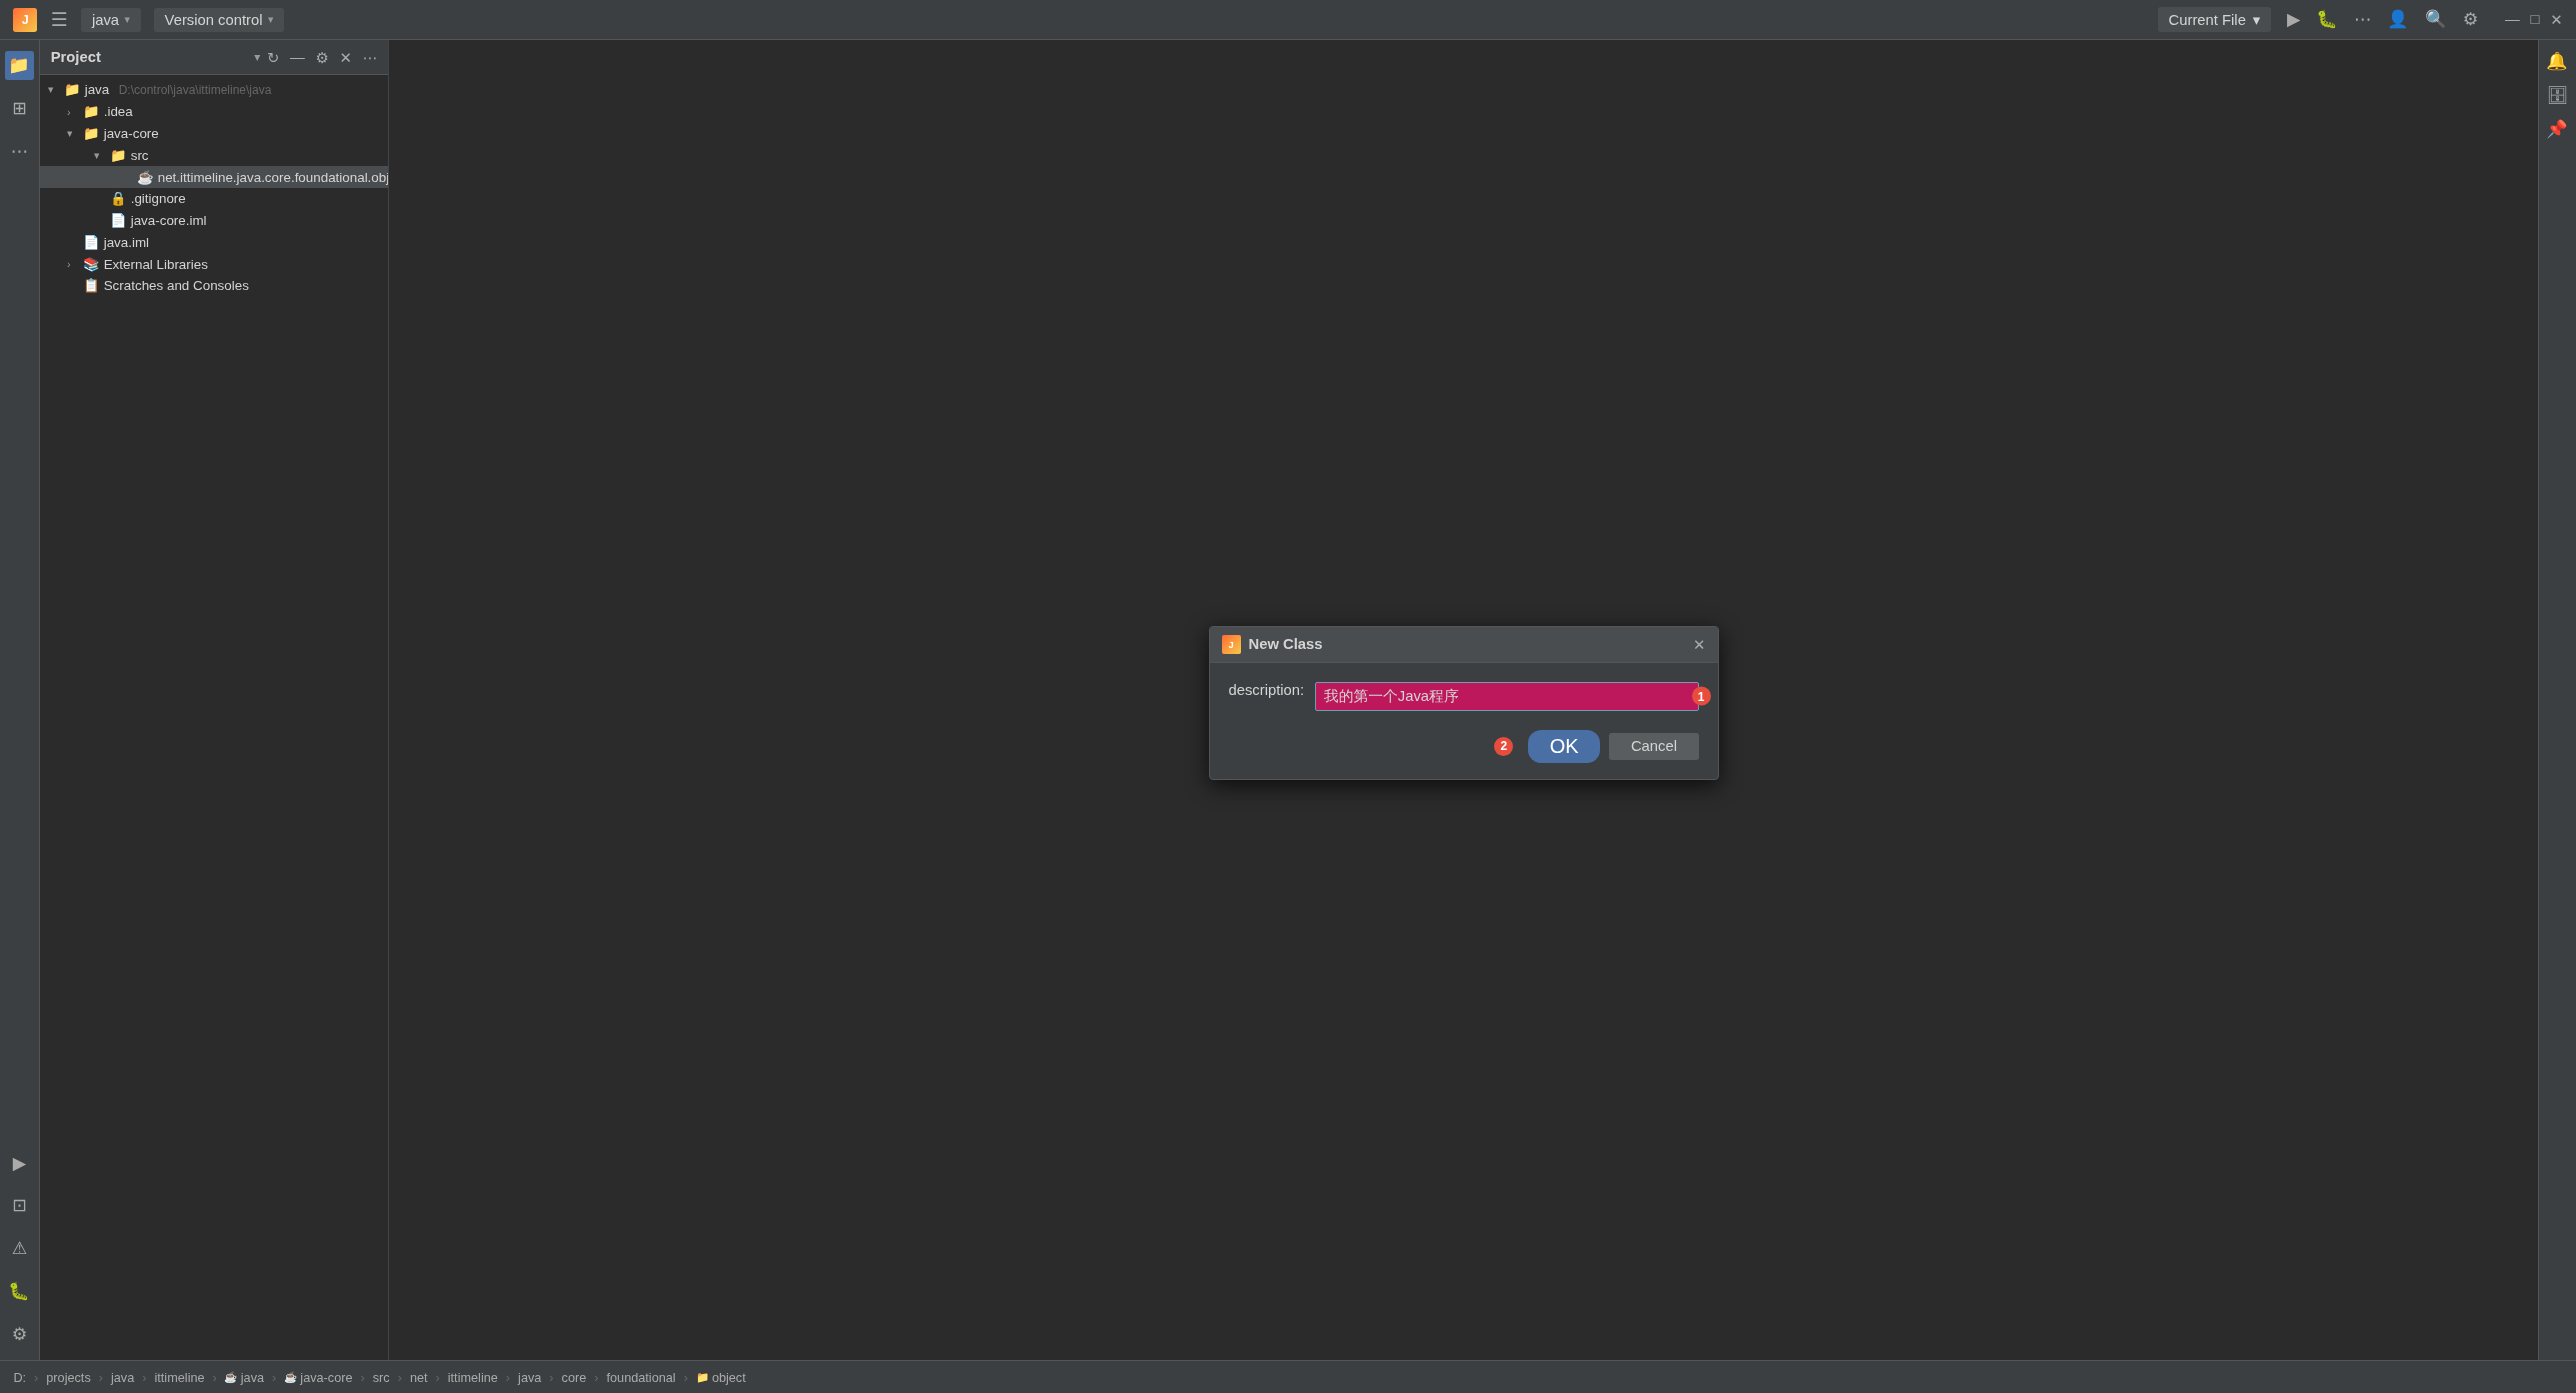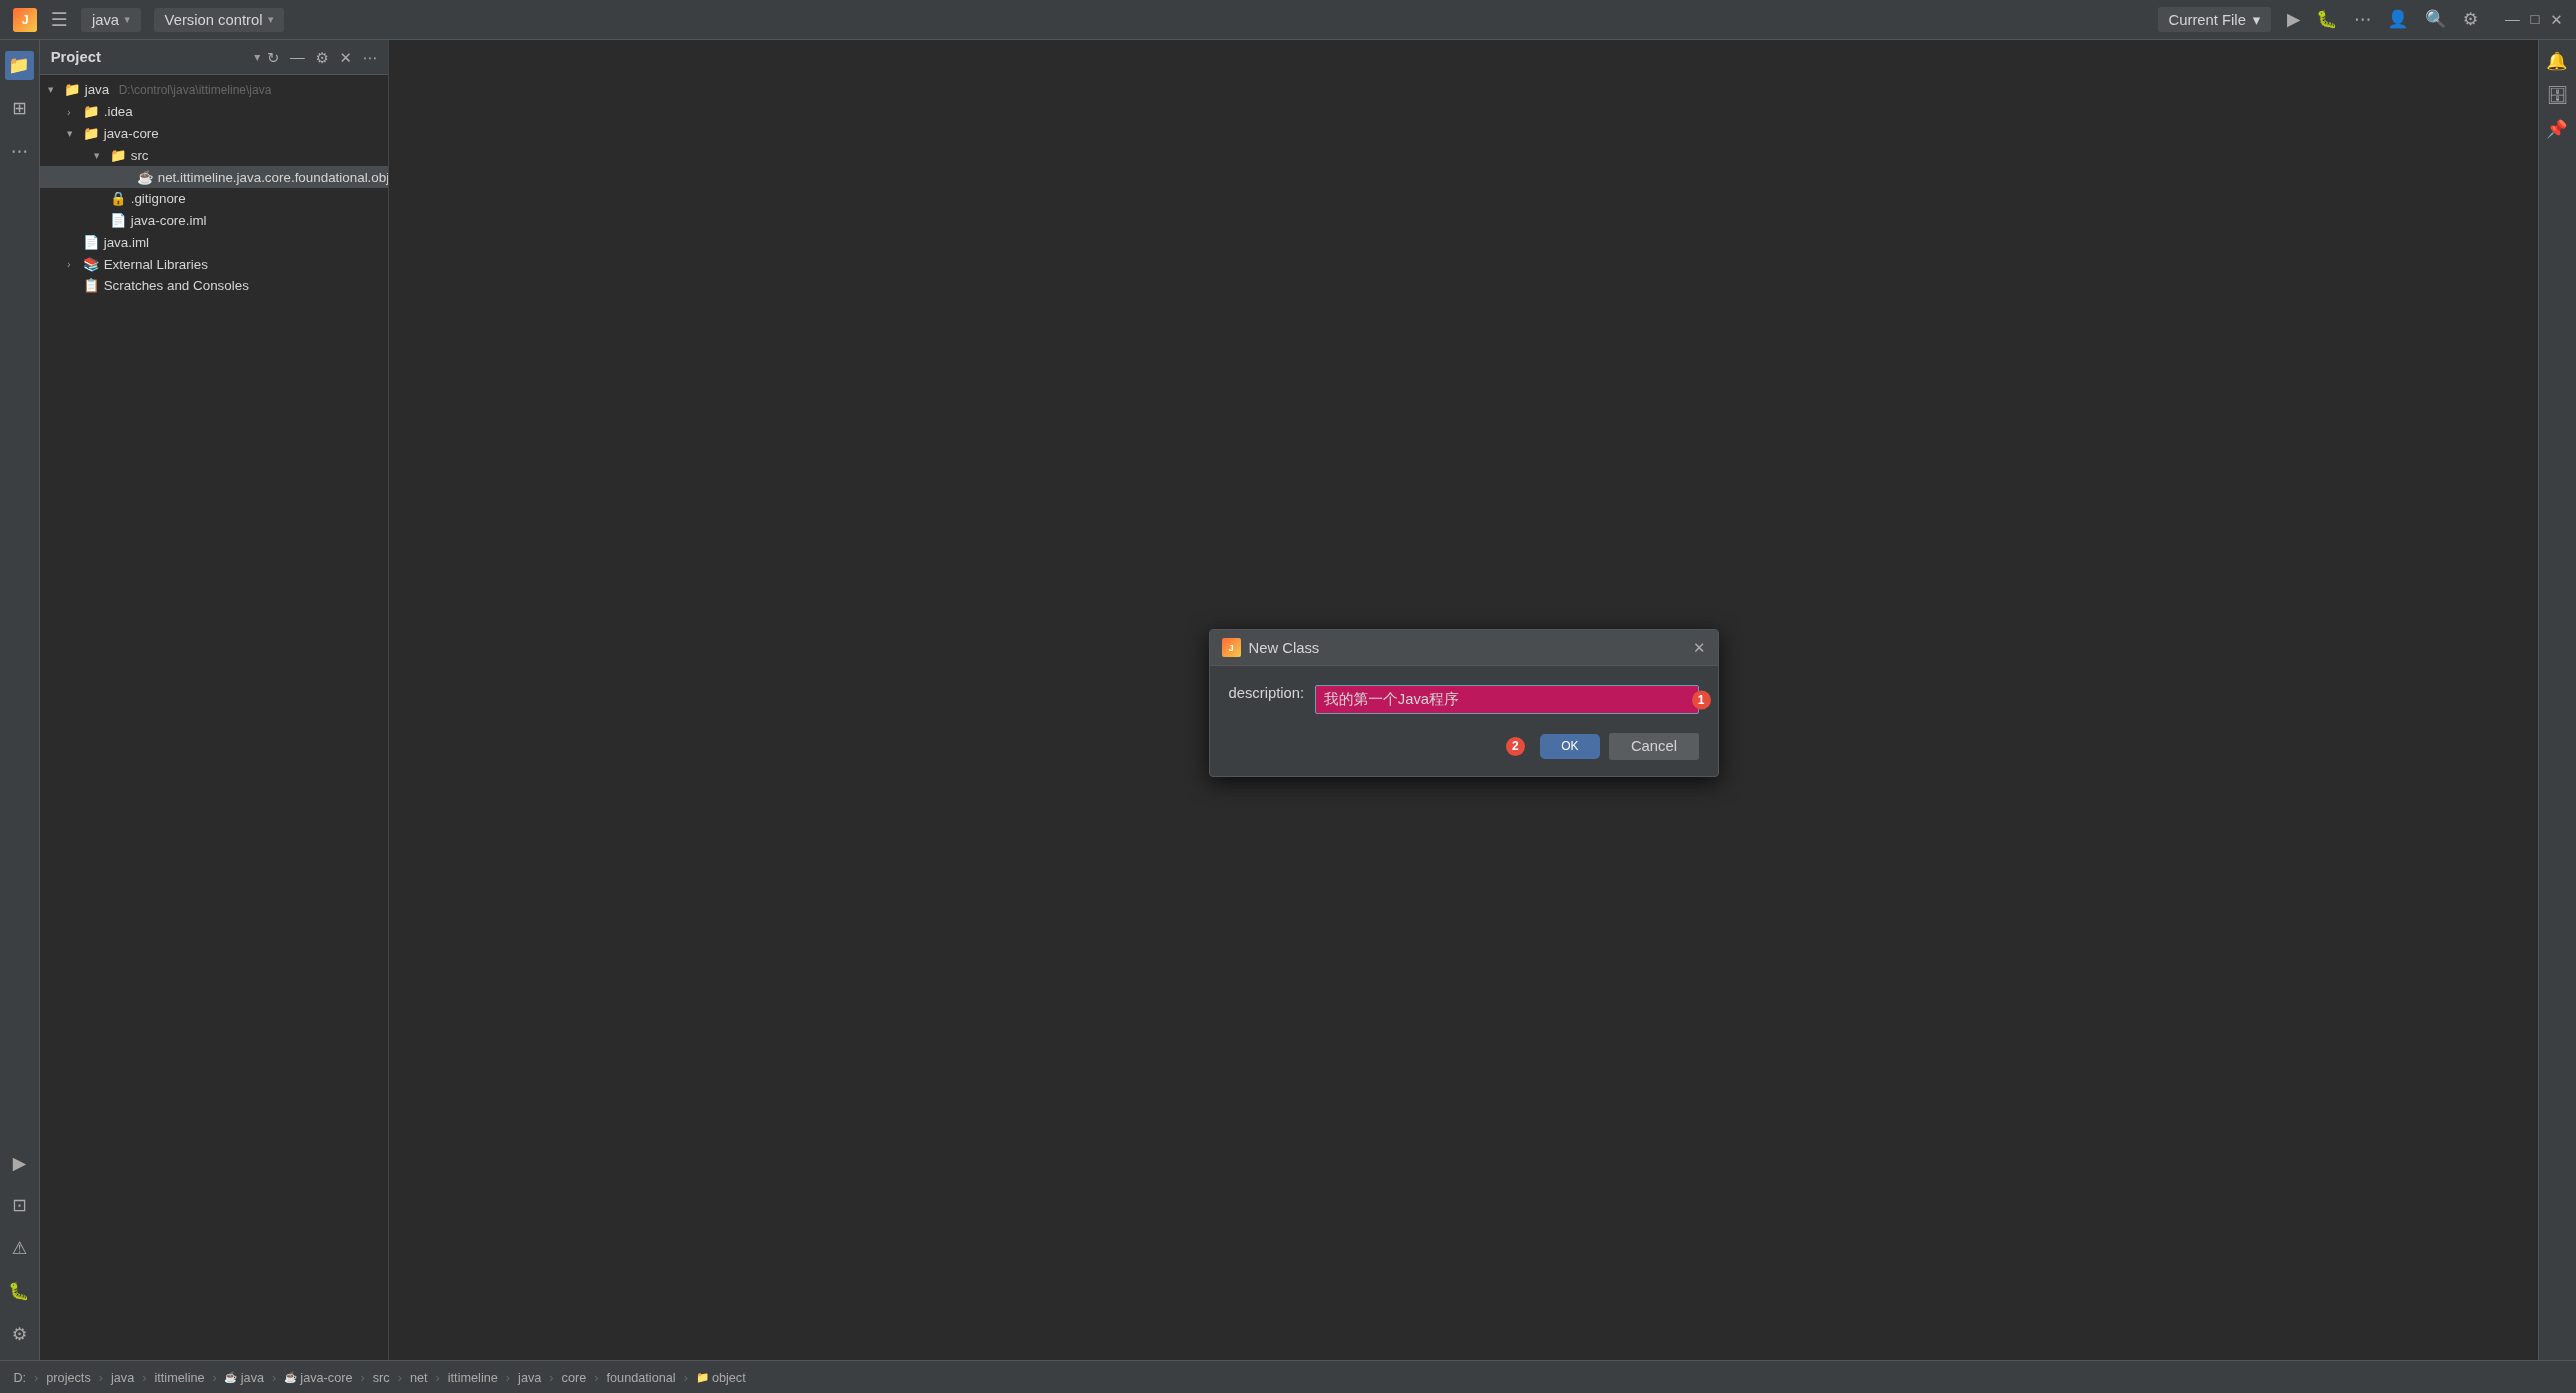--- a/index.html
+++ b/index.html
@@ -296,20 +296,21 @@
       align-items: center;
       justify-content: center;
       font-size: 9.4px;
       color: white;
       font-weight: bold;
     }
     #dialog-title-bar .dialog-title {
       font-size: 14.8px;
       color: #d4d4d4;
       flex: 1;
+      font-weight: bold;
     }
     #dialog-title-bar .dialog-close {
       font-size: 14.8px;
       color: #aaa;
       cursor: pointer;
     }
     #dialog-body {
       padding: 19px 19px 16px 19px;
     }
     #dialog-form-row {
@@ -370,23 +371,23 @@
       justify-content: center;
       font-size: 12px;
       color: white;
       font-weight: bold;
       margin-right: 5.4px;
     }
     .btn-ok {
       padding: 5.4px 21.5px;
       background: #4a6fa5;
       border: none;
-      border-radius: 5px;
+      border-radius: 13px;
       color: white;
-      font-size: 12px;
+      font-size: 20px;
       cursor: pointer;
     }
     .btn-cancel {
       padding: 5.4px 21.5px;
       background: #5a5d5f;
       border: none;
       border-radius: 2.7px;
       color: #d4d4d4;
       font-size: 14.8px;
       cursor: pointer;

